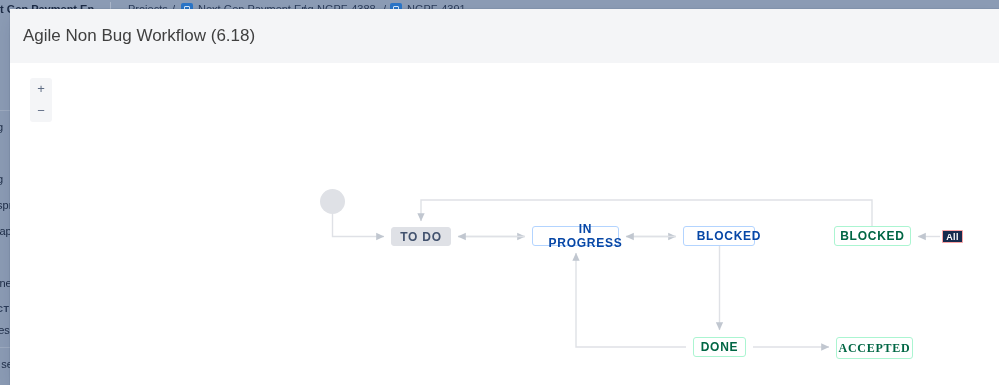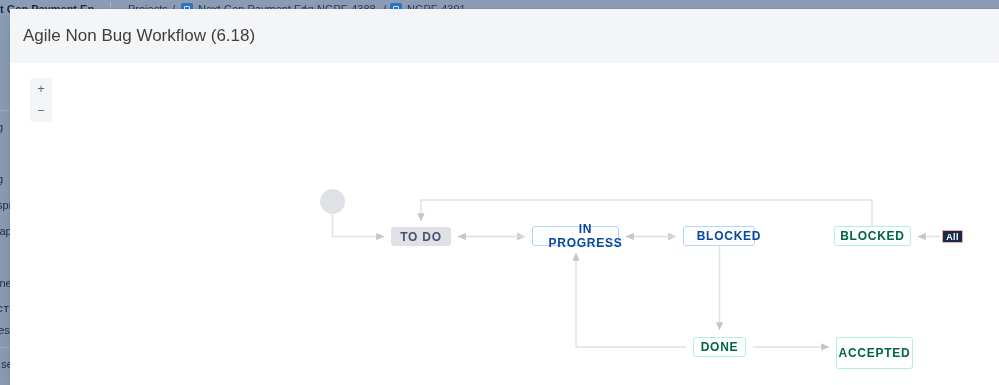--- a/index.html
+++ b/index.html
@@ -289,19 +289,19 @@
       <div class="node todo" style="left:381px; top:164px; width:60px; height:19px;">TO DO</div>
 
       <div class="node inprogress" style="left:522px; top:163px; width:87px; height:20px;">IN PROGRESS</div>
 
       <div class="node inprogress" style="left:673px; top:163px; width:72px; height:20px;">BLOCKED</div>
 
       <div class="node green" style="left:824px; top:163px; width:77px; height:20px;">BLOCKED</div>
 
       <div class="node green" style="left:683px; top:274px; width:53px; height:20px;">DONE</div>
 
-      <div class="node green" style="left:826px; top:274px; width:77px; height:32px;">ACCEPTED</div>
+      <div class="node green" style="left:826px; top:274px; width:77px; height:22px;font-family:Liberation Serif, serif;">ACCEPTED</div>
 
       <div id="all-badge" style="left:932px; top:167px; width:21px; height:13px;">All</div>
 
     </div>
   </div>
 </div>
 
 </body></html>

